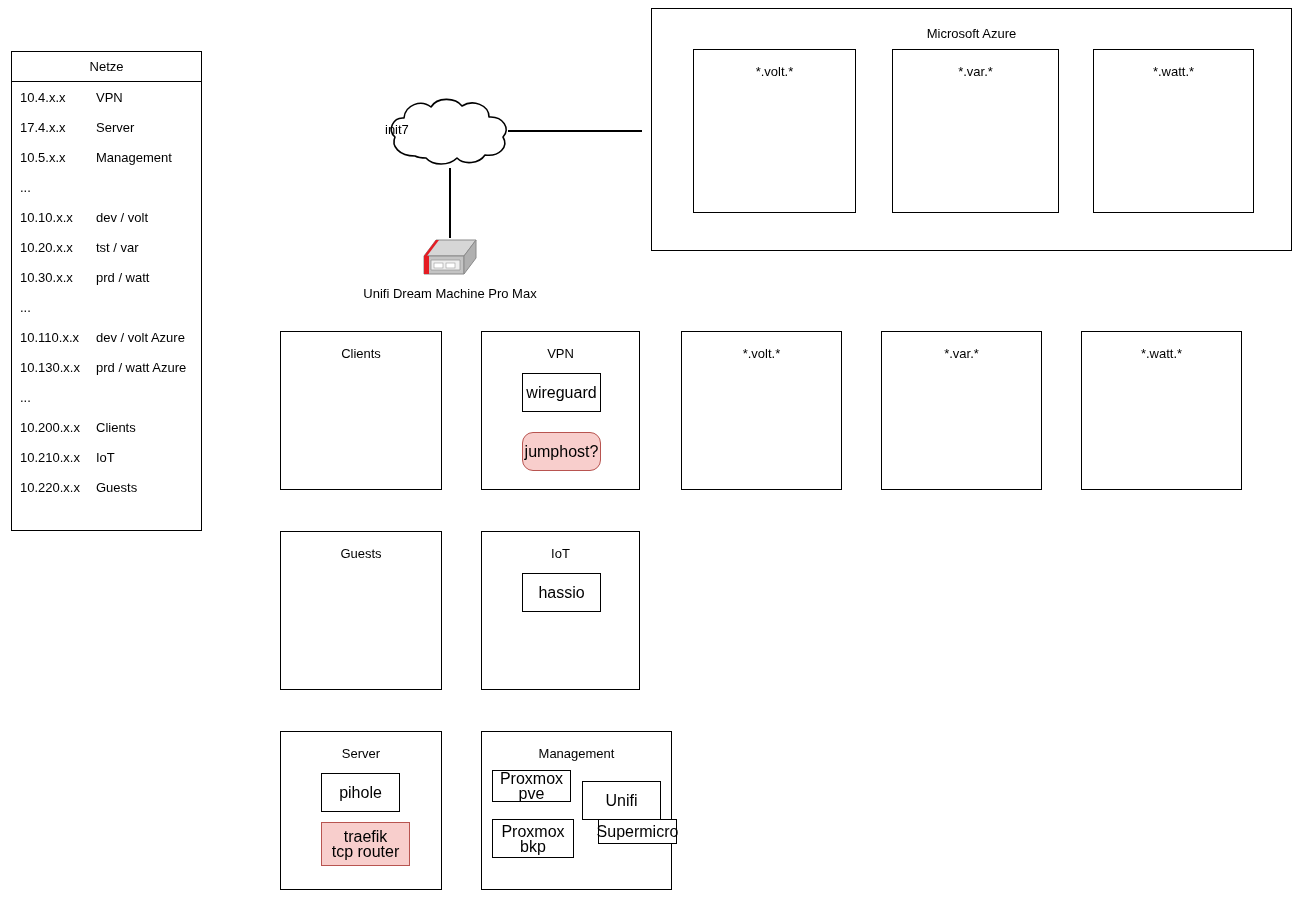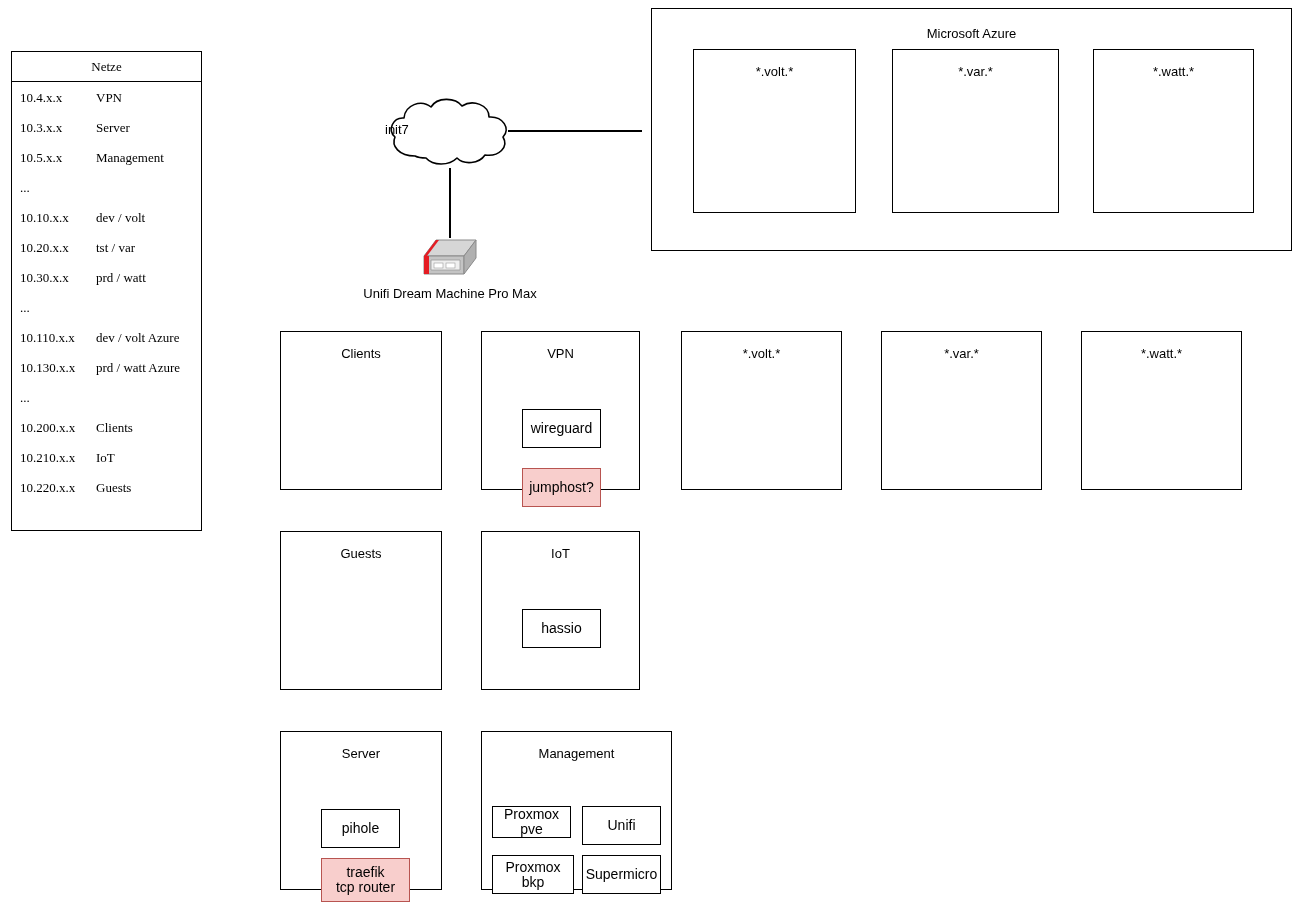--- a/index.html
+++ b/index.html
@@ -36,40 +36,38 @@
     line-height: 15px;
     color: #000000;
   }
   .leaf {
     border: 1.6px solid #000000;
     background: #ffffff;
     display: flex;
     align-items: center;
     justify-content: center;
     text-align: center;
-    font-size: 14px;
+    font-size: 16px;
     line-height: 15px;
     color: #000000;
-    margin-top: 36px;
   }
   .leaf.pink {
     background: #f8cecc;
     border-color: #b85450;
   }
   .leaf .multiline { white-space: pre-line; }
 
   
   #netze {
     left: 11px;
     top: 51px;
     width: 191px;
     height: 480px;
     border: 1.6px solid #000000;
     background: #ffffff;
-    font-family: Liberation Serif, serif;
   }
   #netze-head {
     position: absolute;
     left: 0; top: 0;
     width: 100%;
     height: 30px;
     border-bottom: 1.6px solid #000000;
     display: flex;
     align-items: center;
     justify-content: center;
@@ -167,21 +165,21 @@
 
   <div id="netze" class="abs">
     <div id="netze-head">Netze</div>
     <div id="netze-rows">
 
       <div class="netze-row">
         <span class="cidr">10.4.x.x</span>
         <span class="name">VPN</span>
       </div>
       <div class="netze-row">
-        <span class="cidr">10.3.x.x</span>
+        <span class="cidr">17.4.x.x</span>
         <span class="name">Server</span>
       </div>
       <div class="netze-row">
         <span class="cidr">10.5.x.x</span>
         <span class="name">Management</span>
       </div>
       <div class="netze-row ellipsis">
         <span class="cidr">...</span>
         <span class="name"></span>
       </div>
@@ -278,21 +276,21 @@
 
   <div class="abs box" style="left:280px; top:331px; width:162px; height:159px;">
     <div class="box-title" style="top:14px;">Clients</div>
   </div>
 
   <div class="abs box" style="left:481px; top:331px; width:159px; height:159px;">
     <div class="box-title" style="top:14px;">VPN</div>
     <div class="abs leaf" style="left:40px; top:41px; width:79px; height:39px;">
       <span>wireguard</span>
     </div>
-    <div class="abs leaf pink" style="left:40px; top:100px; width:79px; height:39px;">
+    <div class="abs leaf pink" style="left:40px; top:100px; width:79px; height:39px;border-radius:11px;">
       <span>jumphost?</span>
     </div>
   </div>
 
   <div class="abs box" style="left:681px; top:331px; width:161px; height:159px;">
     <div class="box-title" style="top:14px;">*.volt.*</div>
   </div>
 
   <div class="abs box" style="left:881px; top:331px; width:161px; height:159px;">
     <div class="box-title" style="top:14px;">*.var.*</div>
@@ -322,24 +320,24 @@
       <span class="multiline">traefik
 tcp router</span>
     </div>
   </div>
 
   <div class="abs box" style="left:481px; top:731px; width:191px; height:159px;">
     <div class="box-title" style="top:14px;">Management</div>
     <div class="abs leaf" style="left:10px; top:38px; width:79px; height:32px;">
       <span>Proxmox pve</span>
     </div>
-    <div class="abs leaf" style="left:100px; top:38px; width:79px; height:39px;">
+    <div class="abs leaf" style="left:100px; top:49px; width:79px; height:39px;">
       <span>Unifi</span>
     </div>
     <div class="abs leaf" style="left:10px; top:87px; width:82px; height:39px;">
       <span>Proxmox bkp</span>
     </div>
-    <div class="abs leaf" style="left:100px; top:87px; width:79px; height:39px;align-items:center;">
+    <div class="abs leaf" style="left:116px; top:87px; width:79px; height:25px;align-items:center;">
       <span>Supermicro</span>
     </div>
   </div>
 
 </div>
 
 </body></html>

